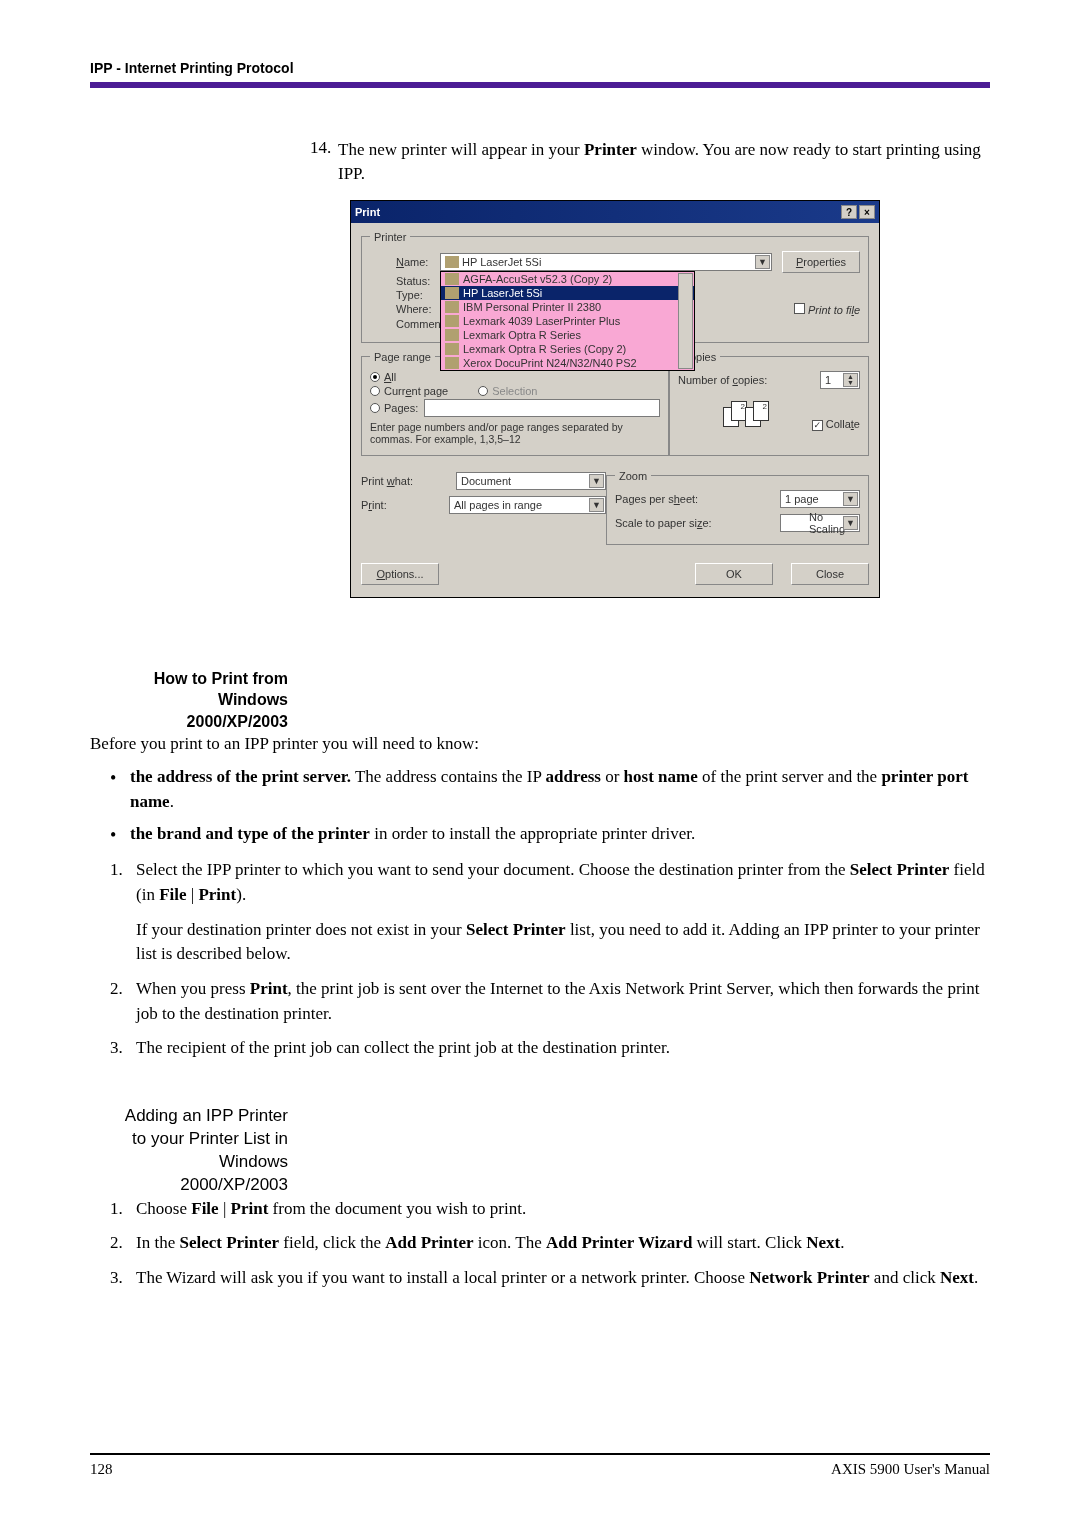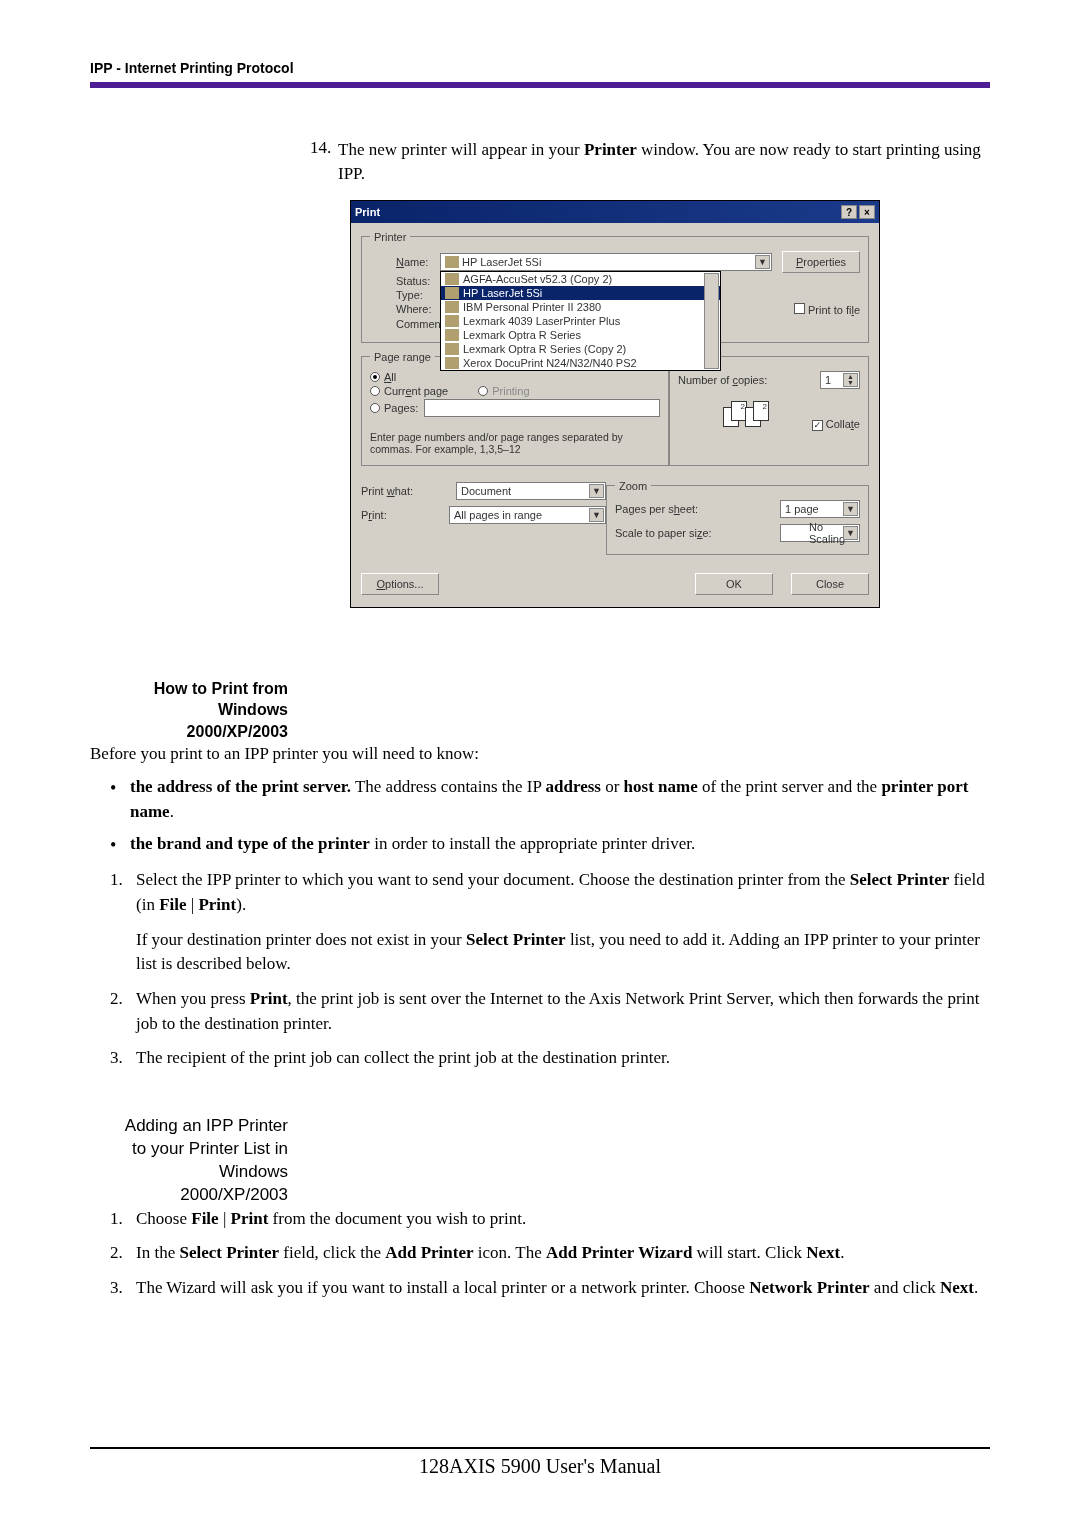--- a/index.html
+++ b/index.html
@@ -18,21 +18,21 @@
   .titlebar .tbtn { margin-left: auto; display: flex; gap: 2px; }
   .titlebar .tbtn span { width: 16px; height: 14px; background: #d4d0c8; color: #000; font-size: 10px; text-align: center; line-height: 14px; border: 1px solid #888; }
   .dlgbody { padding: 8px 10px 10px 10px; }
   fieldset.grp { border: 1px solid #888; padding: 6px 8px 10px 8px; margin-bottom: 8px; position: relative; }
   fieldset.grp legend { color: #333; padding: 0 4px; font-size: 11px; }
   .row { display: flex; align-items: center; margin: 2px 0; }
   .lbl { width: 70px; color: #333; padding-left: 26px; }
   .dropbox { border: 1px solid #7a7a7a; background: #fff; height: 18px; display: flex; align-items: center; padding: 0 4px; flex: 1; position: relative; }
   .dropbox .arrow { position: absolute; right: 1px; top: 1px; width: 15px; height: 14px; background: #d4d0c8; border: 1px solid #888; text-align: center; line-height: 12px; font-size: 9px; }
   .btn { background: #d4d0c8; border: 1px solid #888; border-top-color: #fff; border-left-color: #fff; height: 22px; padding: 0 10px; font-size: 11px; display: inline-flex; align-items: center; justify-content: center; min-width: 78px; }
-  .droplist { position: absolute; top: 28px; left: 78px; width: 281px; background: #ffffff; border: 1px solid #000; z-index: 5; }
+  .droplist { position: absolute; top: 28px; left: 78px; width: 255px; background: #f9a8d4; border: 1px solid #000; z-index: 5; }
   .droplist .item { padding: 1px 4px; display: flex; align-items: center; gap: 4px; }
   .droplist .item.sel { background: #0a246a; color: #fff; }
   .picon { width: 14px; height: 12px; background: #b0a070; display: inline-block; }
   .scroll { position: absolute; right: 1px; top: 1px; width: 15px; height: calc(100% - 2px); background: #d4d0c8; border: 1px solid #888; }
   .twocol { display: flex; }
   .twocol > fieldset { flex: 1; }
   .radio { width: 10px; height: 10px; border: 1px solid #555; border-radius: 50%; display: inline-block; margin-right: 4px; position: relative; background: #fff; }
   .radio.ck::after { content: ""; width: 4px; height: 4px; background: #000; border-radius: 50%; position: absolute; left: 2px; top: 2px; }
   .chk { width: 11px; height: 11px; border: 1px solid #555; display: inline-block; background: #fff; text-align: center; font-size: 9px; line-height: 9px; margin-right: 3px; }
   .copies-icon { width: 48px; height: 36px; position: relative; margin-left: auto; }
@@ -43,21 +43,21 @@
   .left-head { width: 220px; text-align: right; padding-right: 22px; font-family: Arial, sans-serif; font-size: 16px; font-weight: bold; line-height: 1.35; }
   .right-body { flex: 1; font-size: 17px; line-height: 1.45; }
   .bullet-row { display: flex; margin: 8px 0 8px 20px; }
   .bullet-row .dot { width: 20px; font-size: 18px; }
   .bullet-row .txt { flex: 1; }
   .num-row { display: flex; margin: 10px 0 8px 20px; }
   .num-row .dot { width: 26px; }
   .num-row .txt { flex: 1; }
   .indent-para { margin: 10px 0 8px 46px; }
   .footer { position: absolute; bottom: 50px; left: 90px; right: 90px; }
-  .footer-line { border-top: 2.5px solid #000; display: flex; justify-content: center; padding-top: 6px; font-size: 20px; }
+  .footer-line { border-top: 2.5px solid #000; display: flex; justify-content: space-between; padding-top: 6px; font-size: 15px; }
   .underline-acc { text-decoration: underline; }
 </style>
 </head>
 <body>
 
 <div class="page">
   <div class="header-line">
     <div class="header-text">IPP - Internet Printing Protocol</div>
   </div>
 
@@ -125,48 +125,48 @@
               <div class="scroll"></div>
             </div>
             <div class="row">
                 <span class="lbl">Status:</span>
               </div>
             <div class="row">
                 <span class="lbl">Type:</span>
               </div>
             <div class="row">
               <span class="lbl">Where:</span>
-              <span style="margin-left:auto;"><span class="chk"></span><span>Print to fi<span class="underline-acc">l</span>e</span></span>
+              <span style="margin-left:auto;font-style:italic;"><span class="chk"></span><span>Print to fi<span class="underline-acc">l</span>e</span></span>
             </div>
             <div class="row">
                 <span class="lbl">Comment:</span>
               </div>
           </fieldset>
 
           <div class="twocol">
             <fieldset class="grp">
               <legend>Page range</legend>
               <div class="row">
                   <span class="radio ck"></span>
                   <span><span class="underline-acc">A</span>ll</span>
                 </div>
               <div class="row">
                 <span class="radio"></span>
                   <span>Curr<span class="underline-acc">e</span>nt page</span>
                 <span style="width:30px;"></span>
                 <span class="radio disabled-txt"></span>
-                  <span class="disabled-txt">Printing</span>
+                  <span class="disabled-txt">Selection</span>
               </div>
               <div class="row">
                 <span class="radio"></span>
                   <span>Pa<span class="underline-acc">g</span>es:</span>
                 <span style="width:6px;"></span>
                 <div class="dropbox" style="flex:1; height:18px;"></div>
               </div>
-              <div class="smalltxt" style="margin-top:14px;">Enter page numbers and/or page ranges separated by commas.  For example, 1,3,5–12</div>
+              <div class="smalltxt" style="margin-top:4px;">Enter page numbers and/or page ranges separated by commas.  For example, 1,3,5–12</div>
             </fieldset>
 
             <fieldset class="grp" style="flex:0 0 200px;">
               <legend>Copies</legend>
               <div class="row">
                 <span>Number of <span class="underline-acc">c</span>opies:</span>
                 <div class="dropbox" style="width:40px; flex:none; margin-left:auto;">
                   <span>1</span>
                   <span class="arrow" style="font-size:7px; line-height:6px;">▲<br>▼</span>
                 </div>

